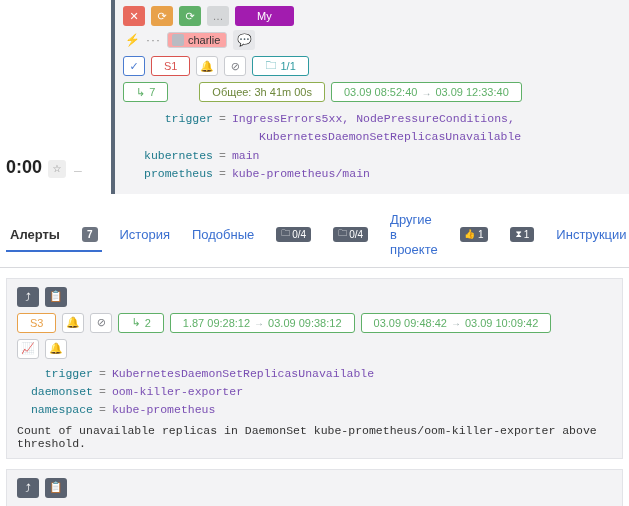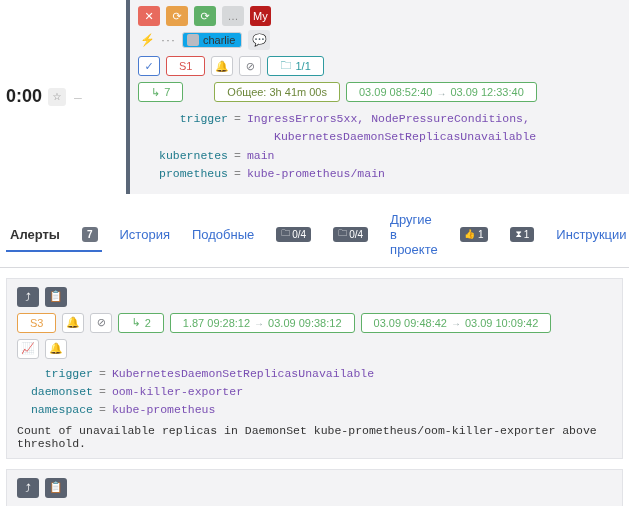--- a/index.html
+++ b/index.html
@@ -5,24 +5,24 @@
   * { box-sizing: border-box; margin: 0; padding: 0; }
   body {
     font-family: -apple-system, BlinkMacSystemFont, "Segoe UI", Arial, sans-serif;
     font-size: 12px;
     background: #fff;
     color: #333;
     width: 629px;
   }
   .top-row { display: flex; }
   .left-col {
-    width: 126px;
-    padding: 8px 6px;
+    width: 111px;
+    padding: 16px 6px;
     display: flex;
-    align-items: center;
+    align-items: flex-end;
     gap: 6px;
   }
   .timer {
     font-size: 18px;
     font-weight: 600;
     color: #222;
   }
   .mini-box {
     width: 18px; height: 18px;
     background: #eee;
@@ -50,25 +50,25 @@
     border-radius: 3px;
     display: inline-flex;
     align-items: center; justify-content: center;
     font-size: 11px;
     cursor: pointer;
   }
   .sq-red { background: #e86a5e; color: #fff; }
   .sq-orange { background: #e8a14a; color: #fff; }
   .sq-green { background: #5fb068; color: #fff; }
   .sq-grey { background: #d6d8da; color: #888; }
-  .sq-my { background: #b91c1c; color: #fff; width: auto; padding: 0 3px; }
+  .sq-my { background: #a21caf; color: #fff; width: auto; padding: 0 22px; }
   .lightning { font-size: 12px; color: #888; margin-left: 2px; }
   .dots { color: #888; letter-spacing: 1px; }
   .user-chip {
-    background: #0ea5e9;
+    background: #fca5a5;
     border: 1px solid #d0d0d4;
     border-radius: 3px;
     padding: 1px 6px 1px 4px;
     font-size: 11px;
     display: inline-flex;
     align-items: center;
     gap: 4px;
     cursor: pointer;
   }
   .user-ico {

